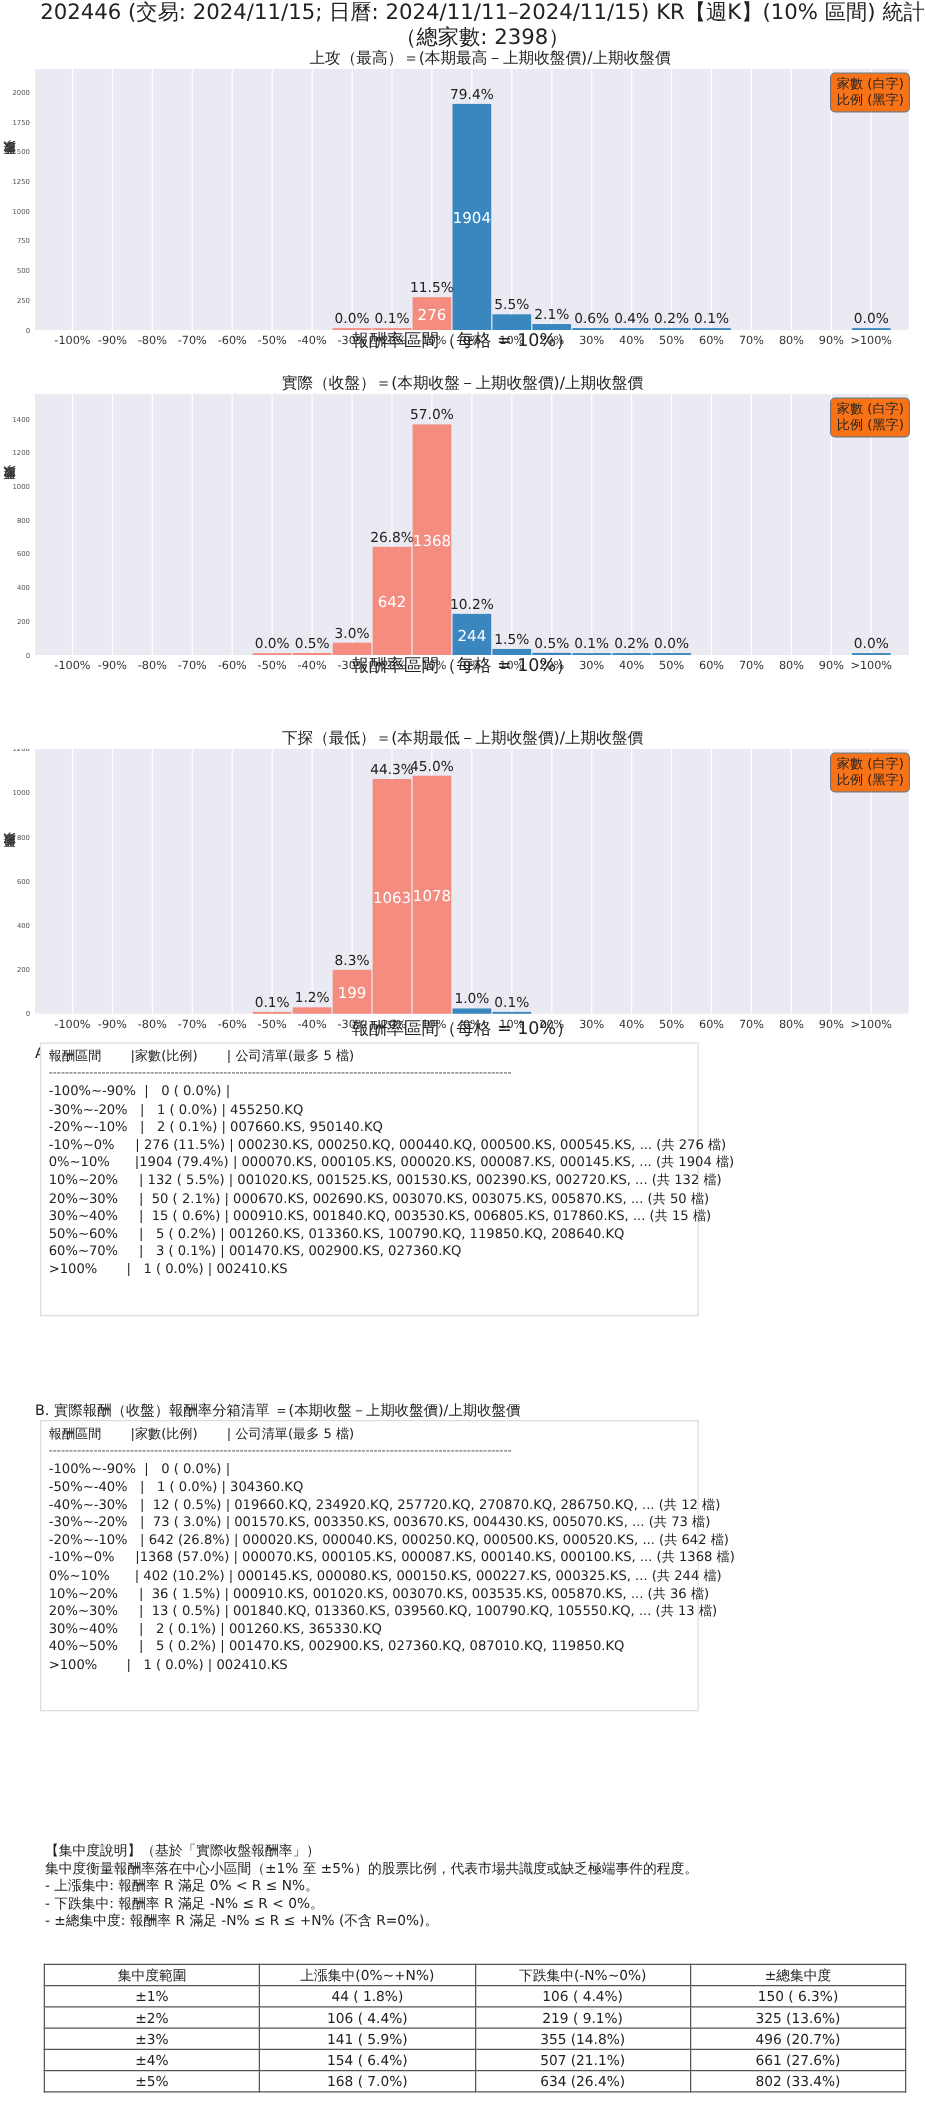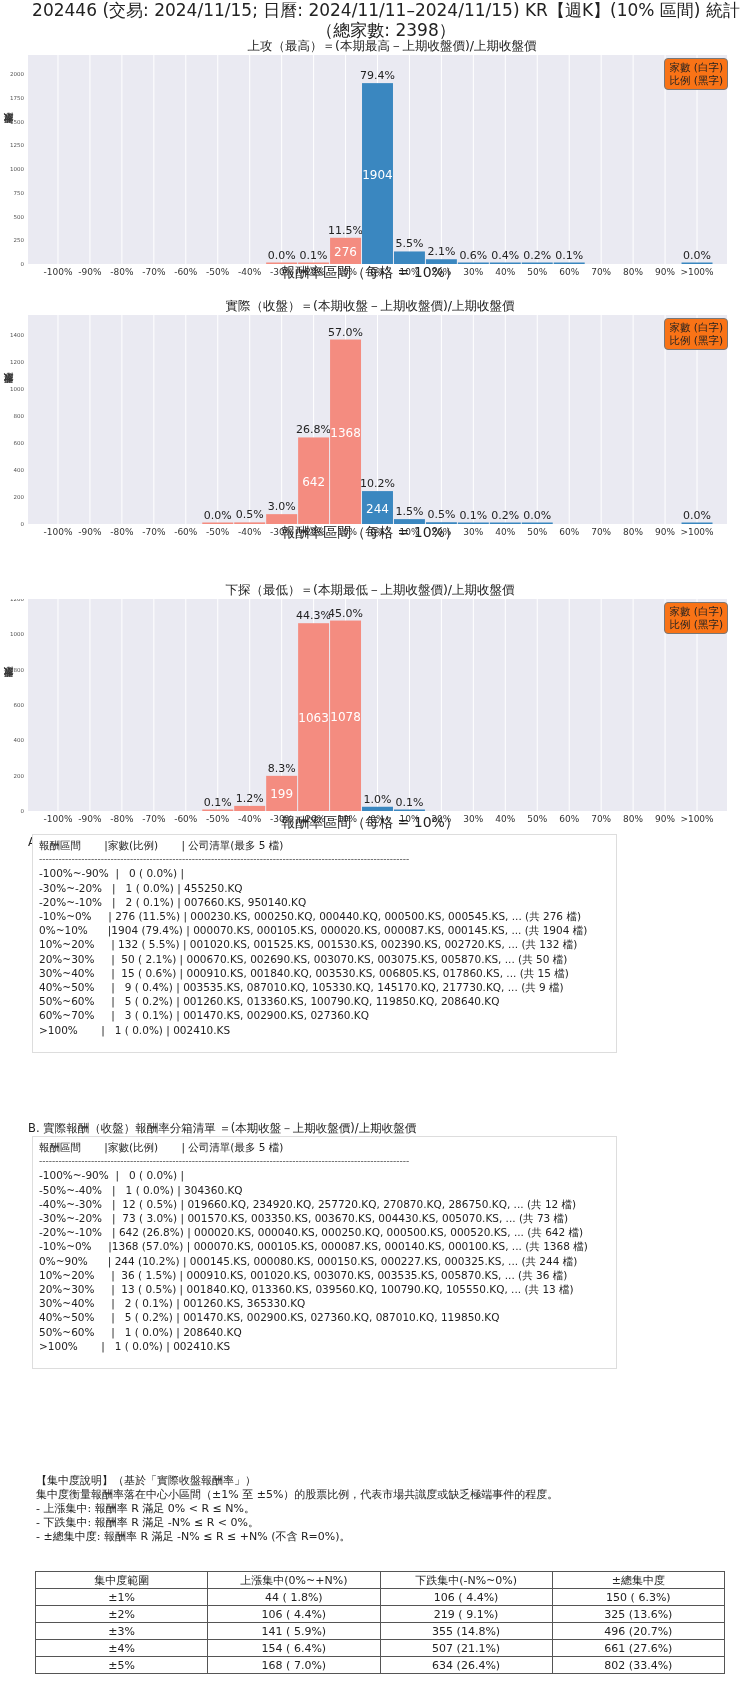--- a/index.html
+++ b/index.html
@@ -5,21 +5,21 @@
   html,body{margin:0;padding:0;background:#ffffff;}
   body{width:740px;height:1690px;position:relative;font-family:"DejaVu Sans","Liberation Sans",sans-serif;color:#222;overflow:hidden;}
   .main-title{position:absolute;left:16px;top:0;width:740px;text-align:center;font-size:17px;line-height:20px;color:#222;}
   .chart-wrap{position:absolute;left:0;width:740px;}
   .chart-title{position:absolute;left:0;width:740px;text-align:center;font-size:12.5px;color:#222;}
   .chart-svg{position:absolute;left:0;}
   .legend-box{position:absolute;right:12px;border:1px solid #777;border-radius:4px;background:#f97316;font-size:10.5px;line-height:13px;padding:2px 4px;color:#222;}
   .xlabel{position:absolute;left:0;width:740px;text-align:center;font-size:14px;color:#222;}
   .ylabel{position:absolute;font-size:10px;color:#333;writing-mode:vertical-rl;transform:rotate(180deg);}
   .section-title{position:absolute;left:28px;font-size:11.5px;color:#222;}
-  .list-box{position:absolute;left:32px;width:585px;border:1px solid #ddd;background:#fff;font-size:10.5px;line-height:14.2px;padding:3px 0 3px 6px;box-sizing:border-box;color:#222;}
+  .list-box{position:absolute;left:32px;width:527px;border:1px solid #ddd;background:#fff;font-size:10.5px;line-height:14.2px;padding:3px 0 3px 6px;box-sizing:border-box;color:#222;}
   .list-row{white-space:pre;}
   .sep{white-space:pre;color:#444;font-size:9px;overflow:hidden;}
   .note{position:absolute;left:36px;top:1474px;font-size:11px;line-height:14px;color:#222;}
   .note div{white-space:nowrap;}
   table.conc{position:absolute;left:35px;top:1571px;width:690px;border-collapse:collapse;font-size:11px;color:#222;}
   table.conc td, table.conc th{border:1px solid #555;text-align:center;height:16px;padding:0;font-weight:normal;}
 </style>
 </head>
 <body>
 
@@ -287,42 +287,40 @@
     <div class="list-row">報酬區間       |家數(比例)       | 公司清單(最多 5 檔)</div>
     <div class="sep">------------------------------------------------------------------------------------------------------------------</div>
     <div class="list-row">-100%~-90%  |   0 ( 0.0%) |</div>
     <div class="list-row">-30%~-20%   |   1 ( 0.0%) | 455250.KQ</div>
     <div class="list-row">-20%~-10%   |   2 ( 0.1%) | 007660.KS, 950140.KQ</div>
     <div class="list-row">-10%~0%     | 276 (11.5%) | 000230.KS, 000250.KQ, 000440.KQ, 000500.KS, 000545.KS, ... (共 276 檔)</div>
     <div class="list-row">0%~10%      |1904 (79.4%) | 000070.KS, 000105.KS, 000020.KS, 000087.KS, 000145.KS, ... (共 1904 檔)</div>
     <div class="list-row">10%~20%     | 132 ( 5.5%) | 001020.KS, 001525.KS, 001530.KS, 002390.KS, 002720.KS, ... (共 132 檔)</div>
     <div class="list-row">20%~30%     |  50 ( 2.1%) | 000670.KS, 002690.KS, 003070.KS, 003075.KS, 005870.KS, ... (共 50 檔)</div>
     <div class="list-row">30%~40%     |  15 ( 0.6%) | 000910.KS, 001840.KQ, 003530.KS, 006805.KS, 017860.KS, ... (共 15 檔)</div>
-    <div class="list-row">40%~50%     |   9 ( 0.4%) | 003535.KS, 087010.KQ, 105330.KQ, 145170.KQ, 217730.KQ, ... (共 9 檔)</div>
     <div class="list-row">50%~60%     |   5 ( 0.2%) | 001260.KS, 013360.KS, 100790.KQ, 119850.KQ, 208640.KQ</div>
     <div class="list-row">60%~70%     |   3 ( 0.1%) | 001470.KS, 002900.KS, 027360.KQ</div>
     <div class="list-row">&gt;100%       |   1 ( 0.0%) | 002410.KS</div>
   </div>
 
 <div class="section-title" style="top:1121px;">B. 實際報酬（收盤）報酬率分箱清單 ＝(本期收盤－上期收盤價)/上期收盤價</div>
 <div class="list-box" style="top:1136px;height:233px;">
     <div class="list-row">報酬區間       |家數(比例)       | 公司清單(最多 5 檔)</div>
     <div class="sep">------------------------------------------------------------------------------------------------------------------</div>
     <div class="list-row">-100%~-90%  |   0 ( 0.0%) |</div>
     <div class="list-row">-50%~-40%   |   1 ( 0.0%) | 304360.KQ</div>
     <div class="list-row">-40%~-30%   |  12 ( 0.5%) | 019660.KQ, 234920.KQ, 257720.KQ, 270870.KQ, 286750.KQ, ... (共 12 檔)</div>
     <div class="list-row">-30%~-20%   |  73 ( 3.0%) | 001570.KS, 003350.KS, 003670.KS, 004430.KS, 005070.KS, ... (共 73 檔)</div>
     <div class="list-row">-20%~-10%   | 642 (26.8%) | 000020.KS, 000040.KS, 000250.KQ, 000500.KS, 000520.KS, ... (共 642 檔)</div>
     <div class="list-row">-10%~0%     |1368 (57.0%) | 000070.KS, 000105.KS, 000087.KS, 000140.KS, 000100.KS, ... (共 1368 檔)</div>
-    <div class="list-row">0%~90%      | 244 (10.2%) | 000145.KS, 000080.KS, 000150.KS, 000227.KS, 000325.KS, ... (共 244 檔)</div>
+    <div class="list-row">0%~10%      | 402 (10.2%) | 000145.KS, 000080.KS, 000150.KS, 000227.KS, 000325.KS, ... (共 244 檔)</div>
     <div class="list-row">10%~20%     |  36 ( 1.5%) | 000910.KS, 001020.KS, 003070.KS, 003535.KS, 005870.KS, ... (共 36 檔)</div>
     <div class="list-row">20%~30%     |  13 ( 0.5%) | 001840.KQ, 013360.KS, 039560.KQ, 100790.KQ, 105550.KQ, ... (共 13 檔)</div>
     <div class="list-row">30%~40%     |   2 ( 0.1%) | 001260.KS, 365330.KQ</div>
     <div class="list-row">40%~50%     |   5 ( 0.2%) | 001470.KS, 002900.KS, 027360.KQ, 087010.KQ, 119850.KQ</div>
-    <div class="list-row">50%~60%     |   1 ( 0.0%) | 208640.KQ</div>
     <div class="list-row">&gt;100%       |   1 ( 0.0%) | 002410.KS</div>
   </div>
 
 <div class="note">
   <div>【集中度說明】（基於「實際收盤報酬率」）</div>
   <div>集中度衡量報酬率落在中心小區間（±1% 至 ±5%）的股票比例，代表市場共識度或缺乏極端事件的程度。</div>
   <div> - 上漲集中: 報酬率 R 滿足 0% &lt; R ≤ N%。</div>
   <div> - 下跌集中: 報酬率 R 滿足 -N% ≤ R &lt; 0%。</div>
   <div> - ±總集中度: 報酬率 R 滿足 -N% ≤ R ≤ +N% (不含 R=0%)。</div>
 </div>

